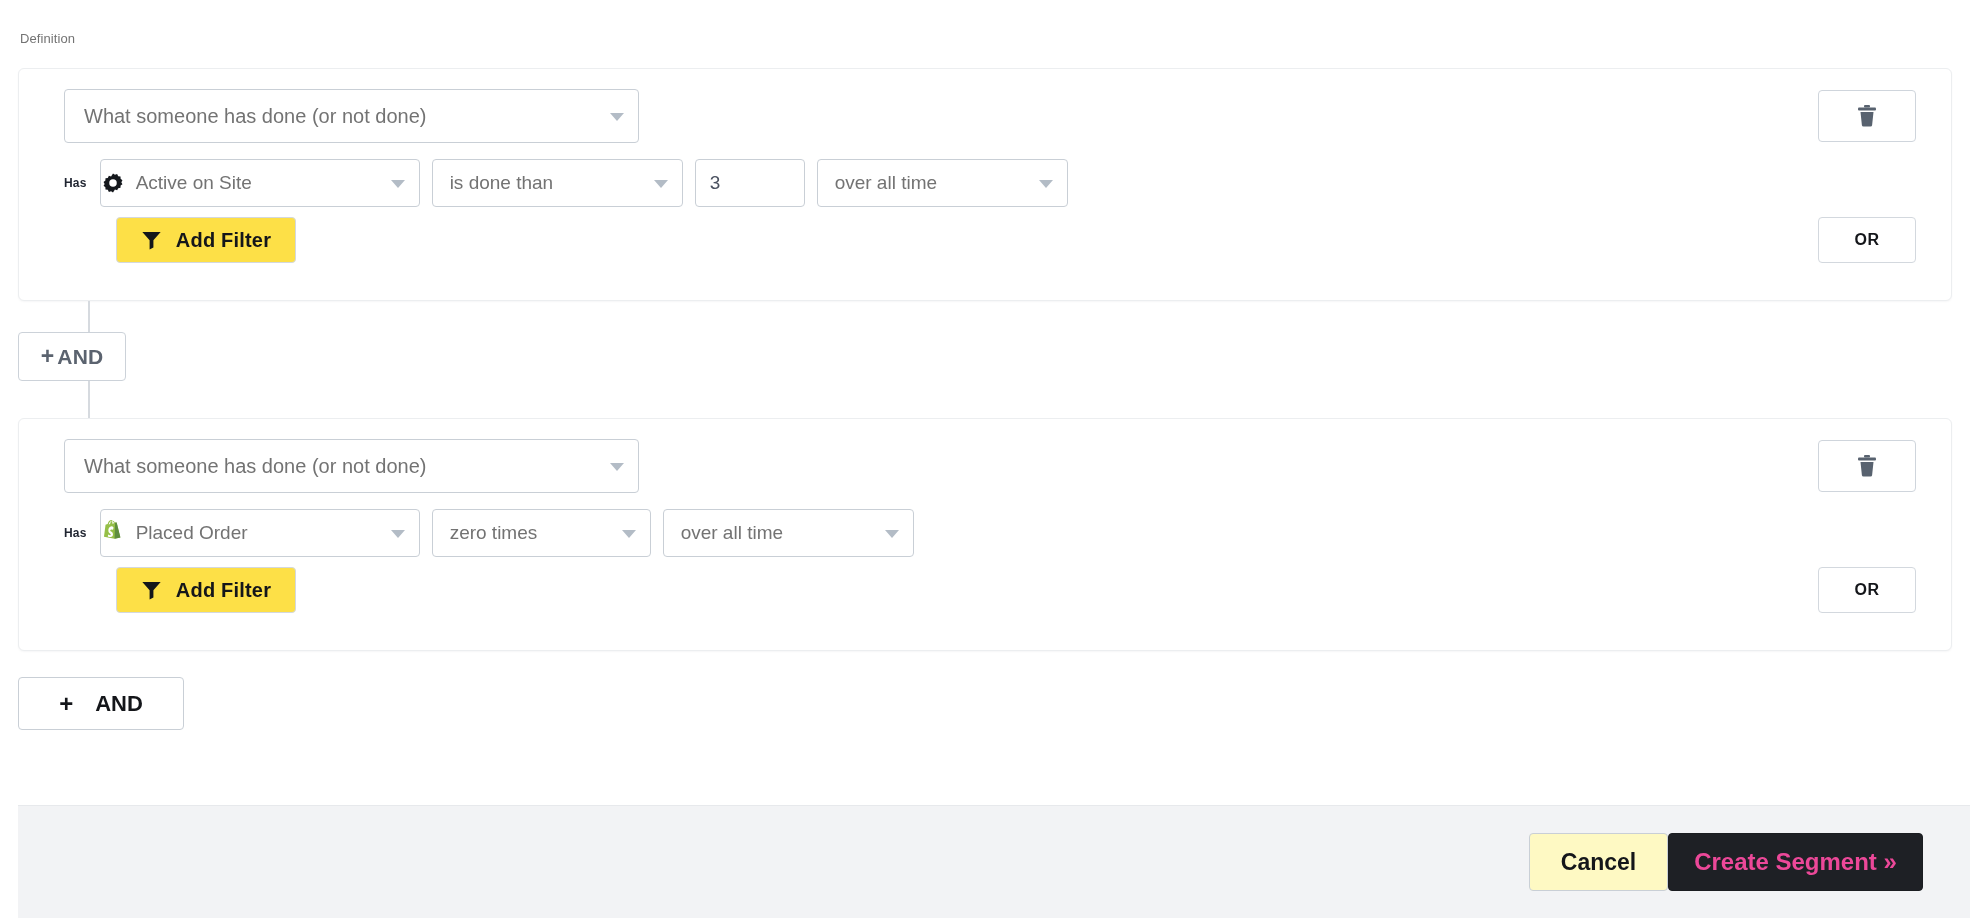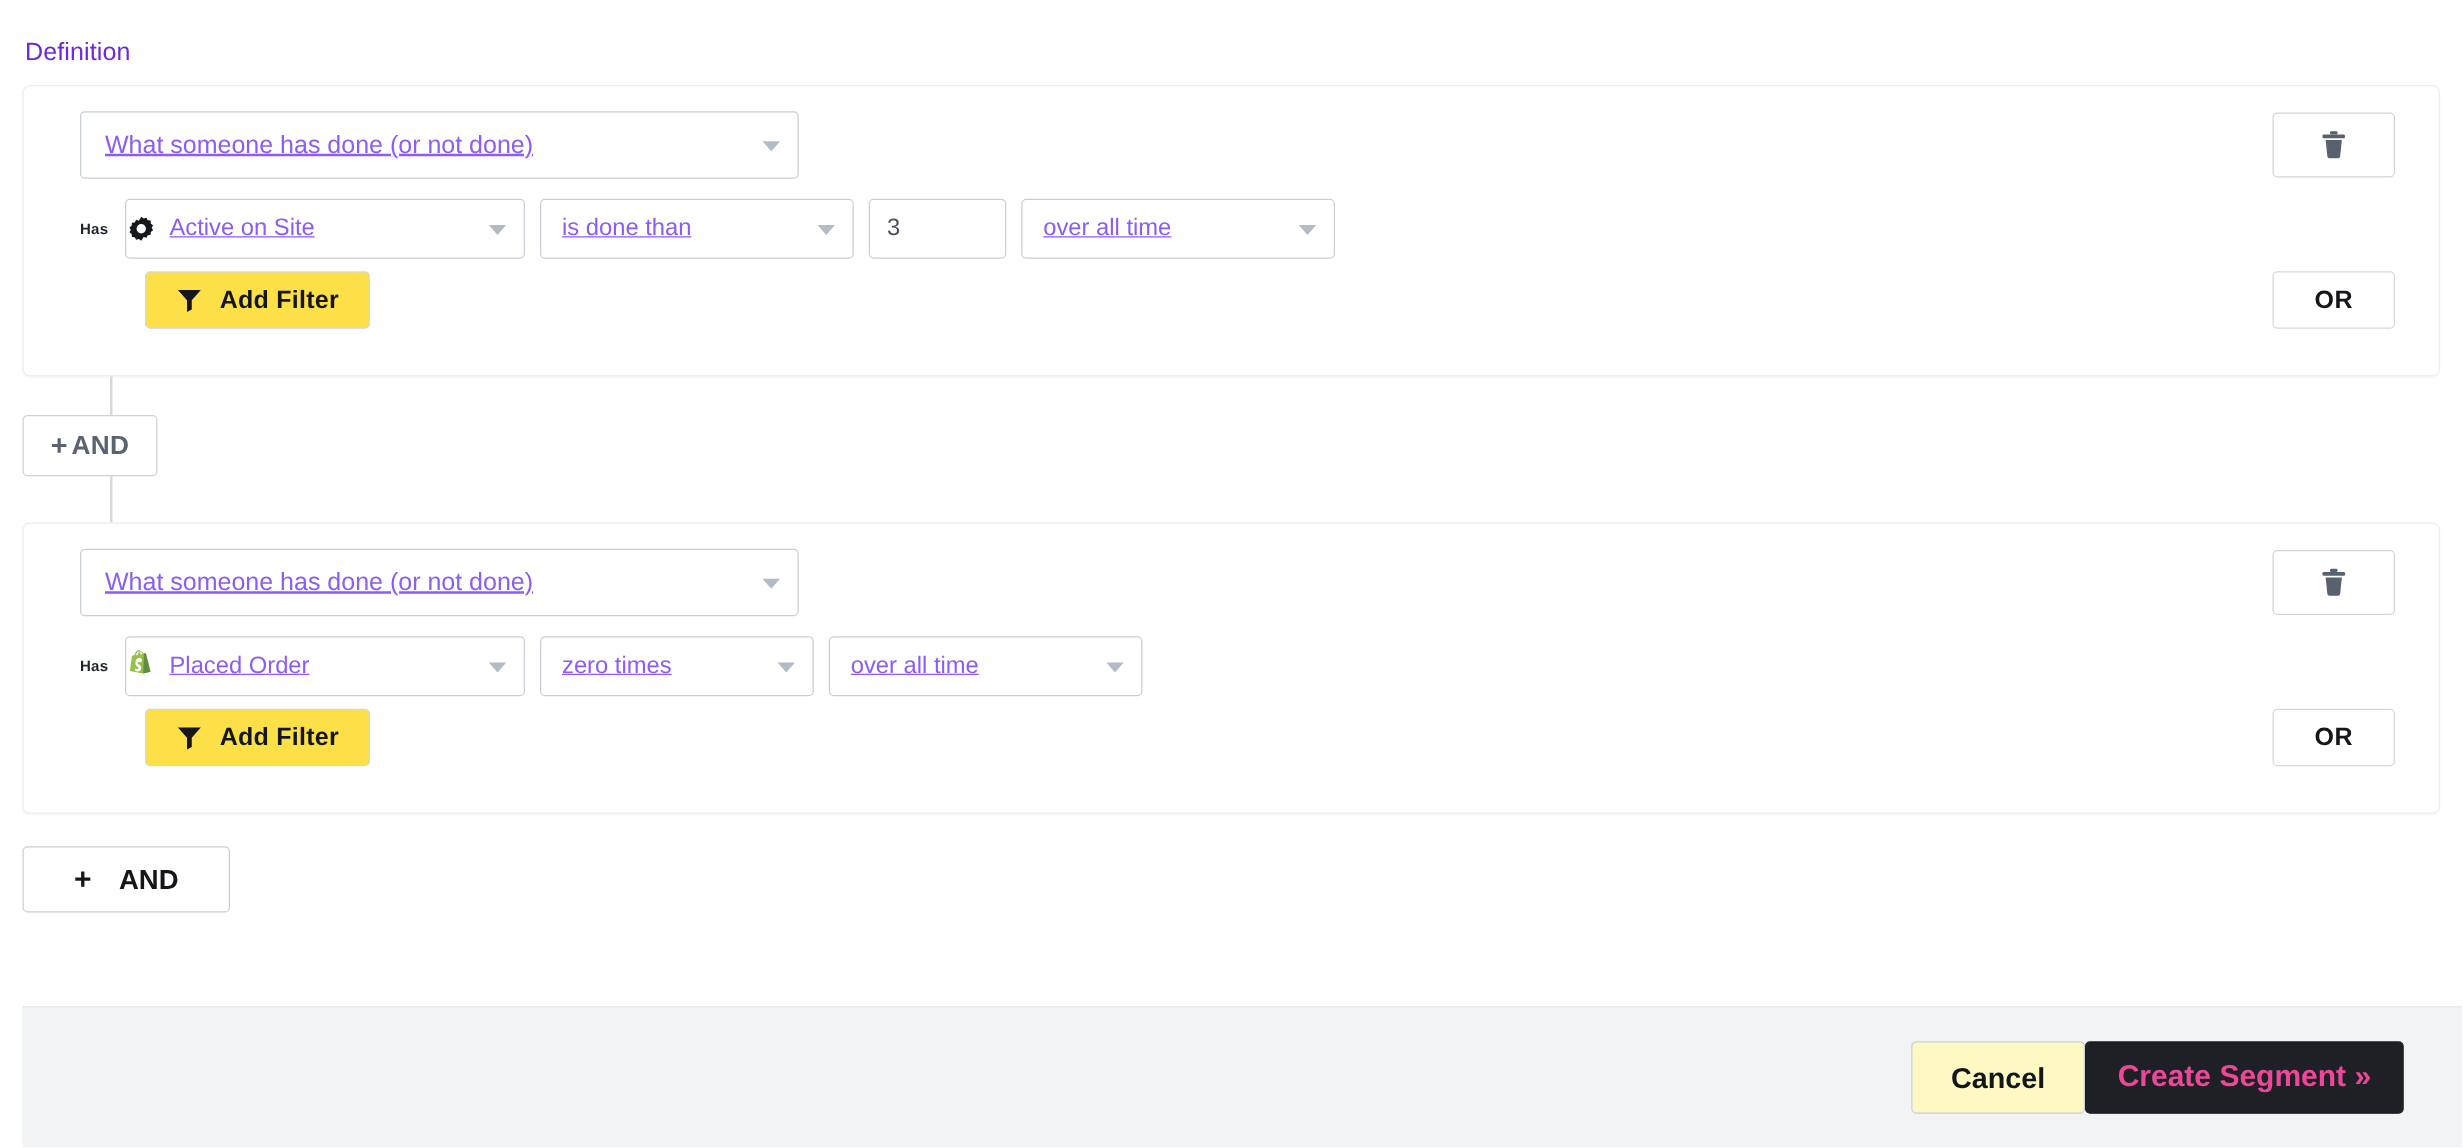--- a/index.html
+++ b/index.html
@@ -19,22 +19,22 @@
     height: 918px;
     background: #ffffff;
     overflow: hidden;
   }
 
   
   .definition-label {
     position: absolute;
     left: 20px;
     top: 31px;
-    font-size: 20px;
-    color: #6d28d9;
+    font-size: 13px;
+    color: #737373;
     letter-spacing: 0.1px;
   }
 
   
   .cond-card {
     position: absolute;
     left: 18px;
     width: 1934px;
     background: #ffffff;
     border: 1px solid #eceef0;
@@ -67,24 +67,23 @@
   .select {
     position: relative;
     display: inline-flex;
     align-items: center;
     height: 48px;
     border: 1px solid #c9cfd6;
     border-radius: 4px;
     background: #ffffff;
     padding: 0 40px 0 17px;
     font-size: 19px;
-    color: #8b5cf6;
+    color: #737373;
     white-space: nowrap;
     cursor: pointer;
-    text-decoration: underline;
   }
   .select .caret {
     position: absolute;
     right: 14px;
     top: 50%;
     width: 0; height: 0;
     margin-top: -3px;
     border-left: 7px solid transparent;
     border-right: 7px solid transparent;
     border-top: 8px solid #b3bcc6;
@@ -160,21 +159,21 @@
     right: 35px;
     top: 148px;
     display: inline-flex;
     align-items: center;
     justify-content: center;
     height: 46px;
     width: 98px;
     border: 1px solid #d3d8de;
     border-radius: 4px;
     background: #fff;
-    font-size: 20px;
+    font-size: 16px;
     font-weight: bold;
     color: #14161a;
     letter-spacing: 0.5px;
     cursor: pointer;
   }
 
   
   .btn-trash {
     position: absolute;
     right: 35px;

